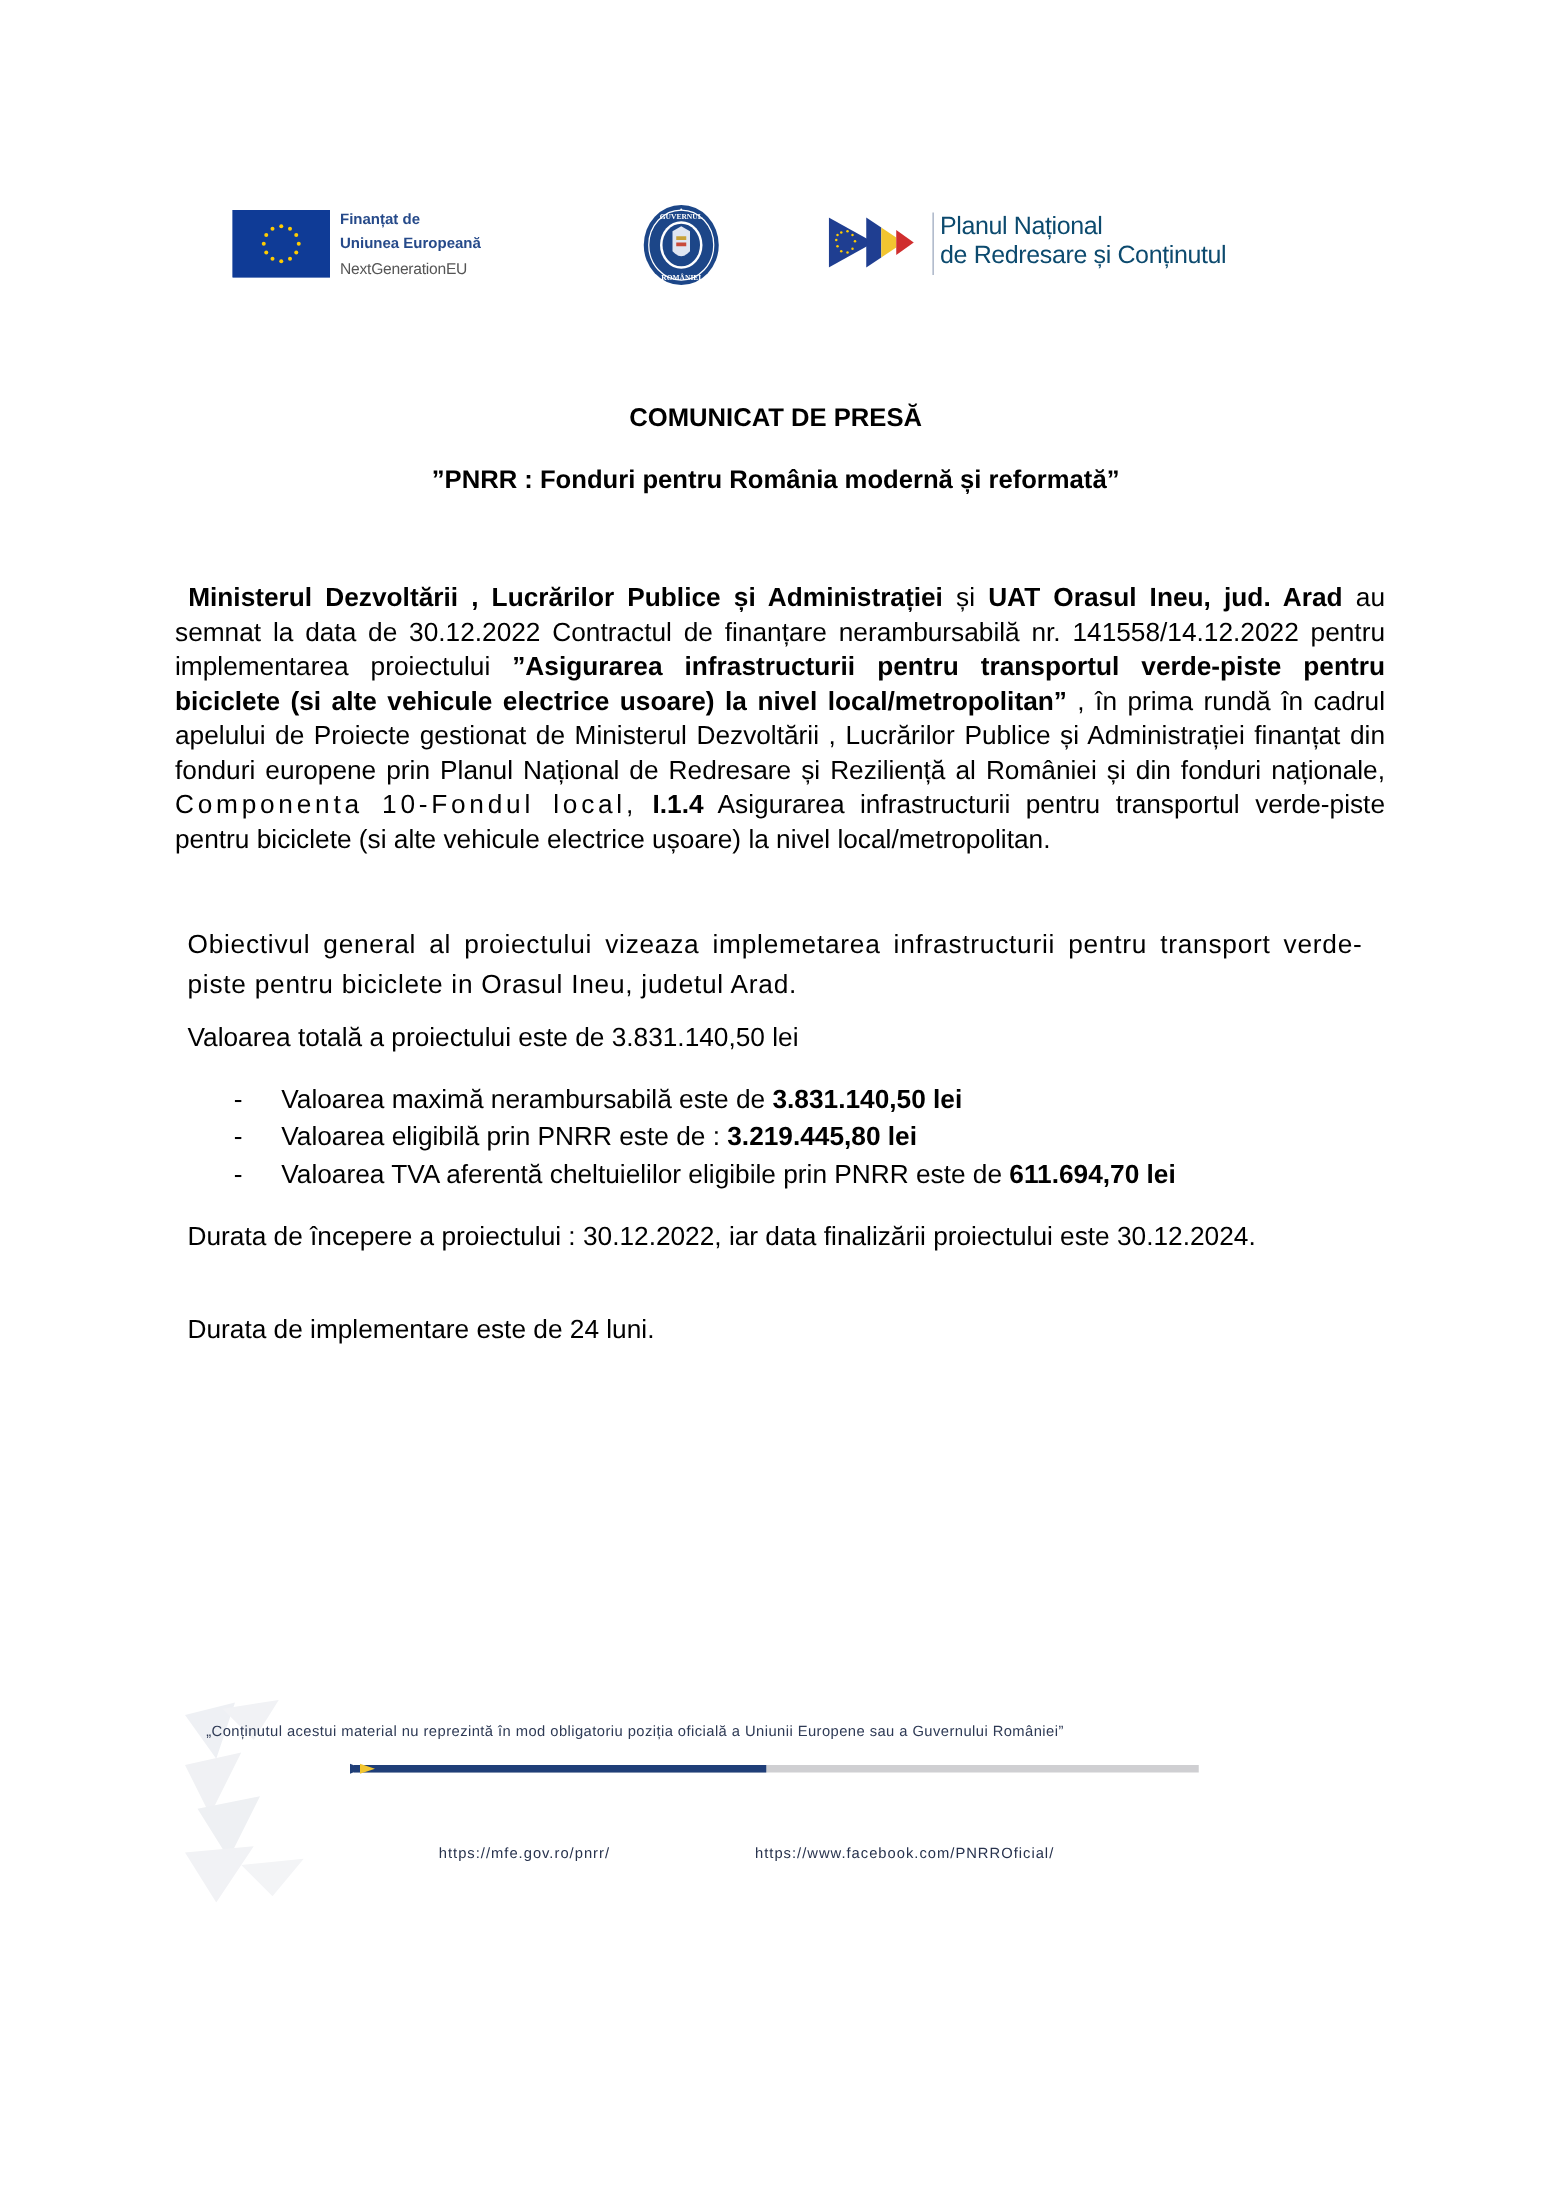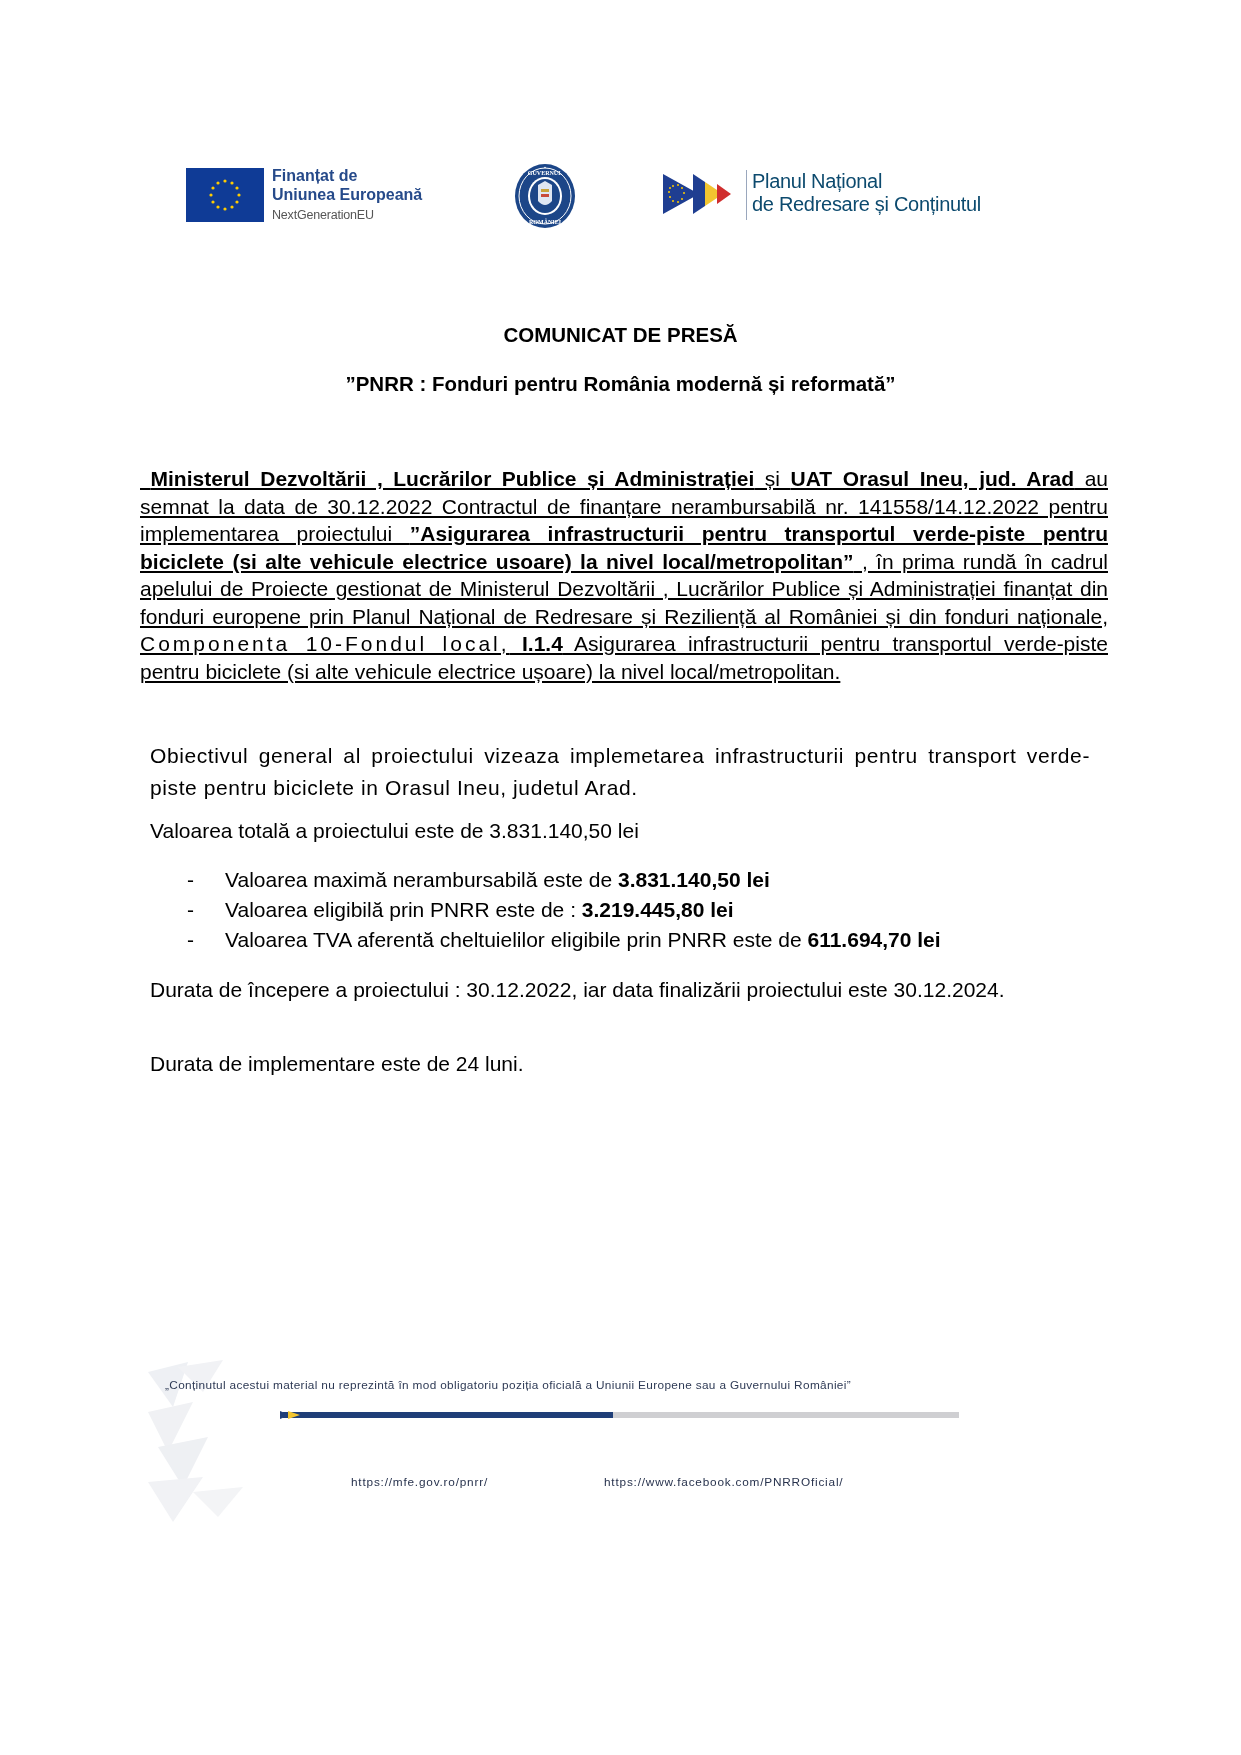--- a/index.html
+++ b/index.html
@@ -2,38 +2,38 @@
 <html><head>
 <meta charset="utf-8">
 <style>
   html, body { margin: 0; padding: 0; background: #ffffff; }
   body { width: 1241px; height: 1755px; position: relative; overflow: hidden; font-family: "Liberation Sans", sans-serif; color: #000; }
 
   
   .logo-eu { position: absolute; left: 186px; top: 168px; width: 78px; height: 54px; background: #0f3b96; }
   .logo-eu svg { display: block; }
   .logo-eu-text { position: absolute; left: 272px; top: 166px; color: #264a8a; line-height: 19px; }
-  .logo-eu-text .l1, .logo-eu-text .l2 { font-weight: bold; font-size: 16px; display: block; }
+  .logo-eu-text .l1, .logo-eu-text .l2 { font-weight: bold; font-size: 12px; display: block; }
   .logo-eu-text .l3 { font-size: 12.5px; color: #555; display: block; margin-top: 2px; letter-spacing: -0.2px; }
 
   .logo-gov { position: absolute; left: 514px; top: 163px; width: 62px; height: 66px; }
 
   .logo-pnrr { position: absolute; left: 663px; top: 170px; width: 80px; height: 48px; }
   .logo-pnrr-sep { position: absolute; left: 746px; top: 170px; width: 1px; height: 50px; background: #9aa7bd; }
   .logo-pnrr-text { position: absolute; left: 752px; top: 170px; color: #0c4a6e; font-size: 20px; line-height: 23px; letter-spacing: -0.3px; }
   .logo-pnrr-text span { display: block; }
 
   
   .title { position: absolute; left: 0; width: 1241px; text-align: center; font-weight: bold; font-size: 20.5px; }
   .title.t1 { top: 323px; }
   .title.t2 { top: 372px; }
 
   
   .para { position: absolute; font-size: 21px; line-height: 27.5px; text-align: justify; }
-  .p-main { left: 140px; top: 465px; width: 968px; text-decoration: underline; }
+  .p-main { left: 140px; top: 465px; width: 968px; }
   .p-main .spaced { letter-spacing: 3px; }
   .p-obj { left: 150px; top: 740px; width: 940px; letter-spacing: 0.6px; line-height: 32px; }
   .p-total { left: 150px; top: 817px; width: 940px; text-align: left; }
   .bullets { position: absolute; left: 150px; top: 865px; width: 980px; font-size: 21px; line-height: 30px; margin: 0; padding: 0; list-style: none; }
   .bullets li { position: relative; padding-left: 75px; }
   .bullets li .dash { position: absolute; left: 37px; top: 0; }
   .p-dur { left: 150px; top: 974px; width: 940px; text-align: left; line-height: 31.5px; }
   .p-impl { left: 150px; top: 1050px; width: 940px; text-align: left; }
 
   

